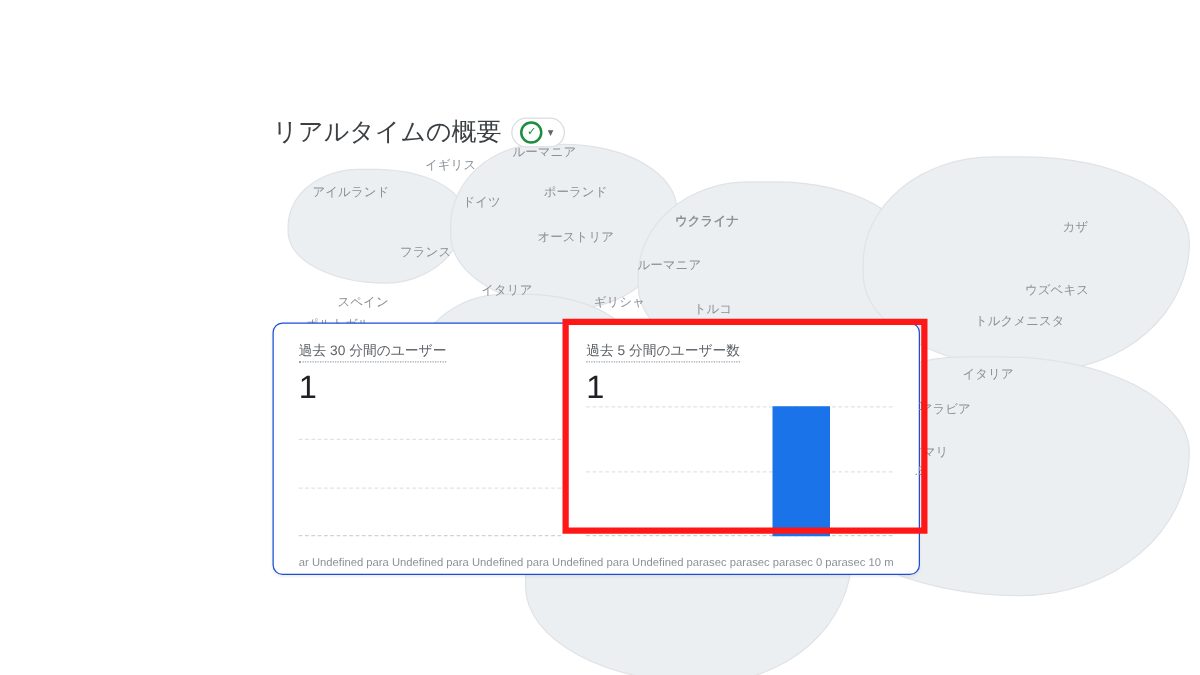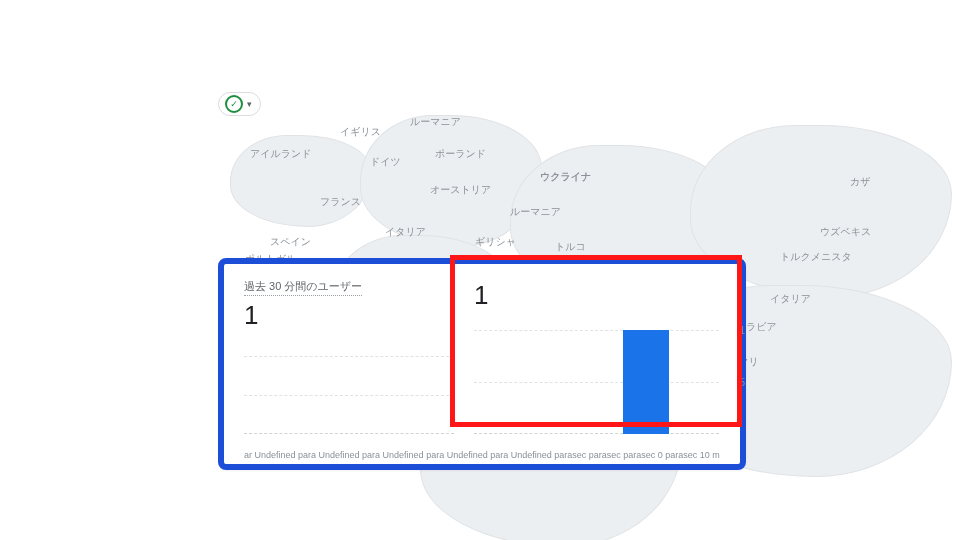--- a/index.html
+++ b/index.html
@@ -17,21 +17,21 @@
   .l6{left:270px;top:190px;width:220px;height:160px;}
   .l7{left:440px;top:210px;width:300px;height:190px;}
   .l8{left:60px;top:240px;width:170px;height:140px;}
   .l9{left:210px;top:300px;width:260px;height:170px;}
   .country{position:absolute;font-size:10px;color:#8a9198;white-space:nowrap;}
   .title-row{position:absolute;left:218px;top:92px;display:flex;align-items:center;gap:8px;}
   .title{font-size:20px;color:#3c4043;font-weight:400;}
   .status-chip{display:inline-flex;align-items:center;gap:4px;border:1px solid #dadce0;border-radius:14px;padding:2px 8px 2px 6px;font-size:11px;color:#5f6368;background:#fff;cursor:pointer;}
   .status-chip .check{width:14px;height:14px;border:2px solid #1e8e3e;border-radius:50%;display:inline-flex;align-items:center;justify-content:center;color:#1e8e3e;font-size:9px;line-height:1;}
   .status-chip .caret{font-size:9px;color:#5f6368;}
-  .card{position:absolute;left:218px;top:258px;width:516px;height:200px;background:#fff;border:6px solid #1d4ed8;border-radius:8px;box-shadow:0 1px 2px rgba(60,64,67,.08);}
+  .card{position:absolute;left:218px;top:258px;width:516px;height:200px;background:#fff;border:1px solid #1d4ed8;border-radius:8px;box-shadow:0 1px 2px rgba(60,64,67,.08);}
   .col{position:absolute;top:12px;bottom:12px;}
   .colL{left:20px;width:210px;}
   .colR{left:250px;width:245px;}
   .lbl{font-size:11px;color:#5f6368;border-bottom:1px dotted #9aa0a6;display:inline-block;padding-bottom:1px;}
   .big{font-size:26px;font-weight:400;color:#202124;margin-top:4px;}
   .sub{font-size:11px;color:#5f6368;margin-top:12px;}
   .chartL{position:absolute;left:0;right:0;top:80px;bottom:18px;}
   .chartR{position:absolute;left:0;right:0;top:54px;bottom:18px;}
   .axis{position:absolute;right:-26px;font-size:10px;color:#8a9198;}
   .hline{position:absolute;left:0;right:0;border-top:1px dashed #e0e3e6;}
@@ -77,20 +77,21 @@
     <span class="country" style="left:240px;top:230px;">リビア</span>
     <span class="country" style="left:145px;top:235px;">アルジェリア</span>
     <span class="country" style="left:495px;top:245px;">サウジアラビア</span>
     <span class="country" style="left:220px;top:290px;">ニジェール</span>
     <span class="country" style="left:290px;top:300px;">チャド</span>
     <span class="country" style="left:180px;top:320px;">ナイジェリア</span>
     <span class="country" style="left:518px;top:280px;text-align:right;">ソマリ</span>
   </div>
 
   <div class="title-row">
+    <span class="title">リアルタイムの概要</span>
     <span class="status-chip">
       <span class="check">✓</span>
       <span class="caret">▾</span>
     </span>
   </div>
 
   <div class="card">
     <div class="col colL">
       <span class="lbl">過去 30 分間のユーザー</span>
       <div class="big">1</div>
@@ -127,20 +128,21 @@
             <div class="bar" style="height: 0%;"></div>
             <div class="bar" style="height: 0%;"></div>
             <div class="bar" style="height: 0%;"></div>
             <div class="bar" style="height: 0%;"></div>
             <div class="bar" style="height: 0%;"></div>
           </div>
       </div>
     </div>
 
     <div class="col colR">
+      <span class="lbl">過去 5 分間のユーザー数</span>
       <div class="big">1</div>
       <div class="chartR">
         <div class="hline" style="top:0;"></div>
         <span class="axis" style="top:-5px;">1</span>
         <div class="hline" style="top:50%;"></div>
         <span class="axis" style="top:calc(50% - 5px);">.5</span>
         <div class="xline"></div>
         <div class="bars" id="barsR">
             <div class="bar" style="height: 0%;"></div>
             <div class="bar" style="height: 0%;"></div>

